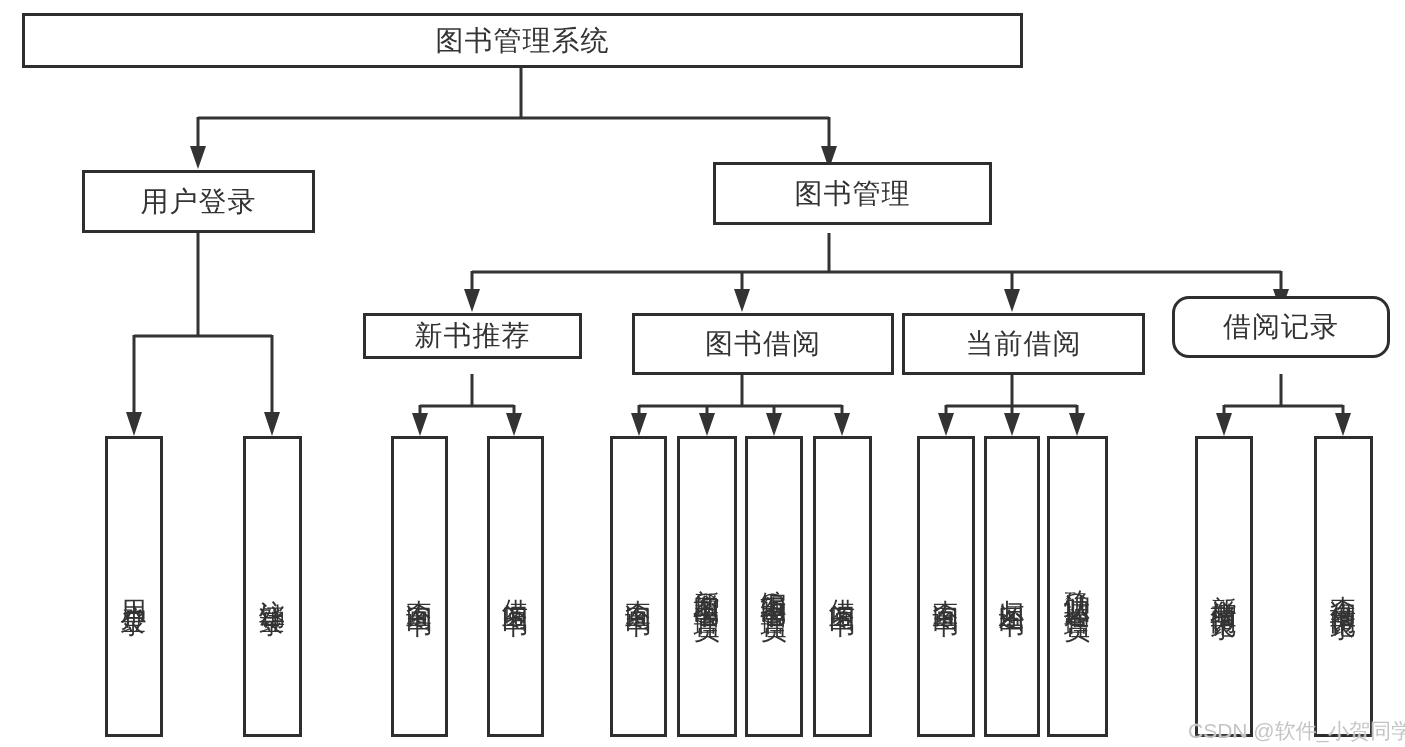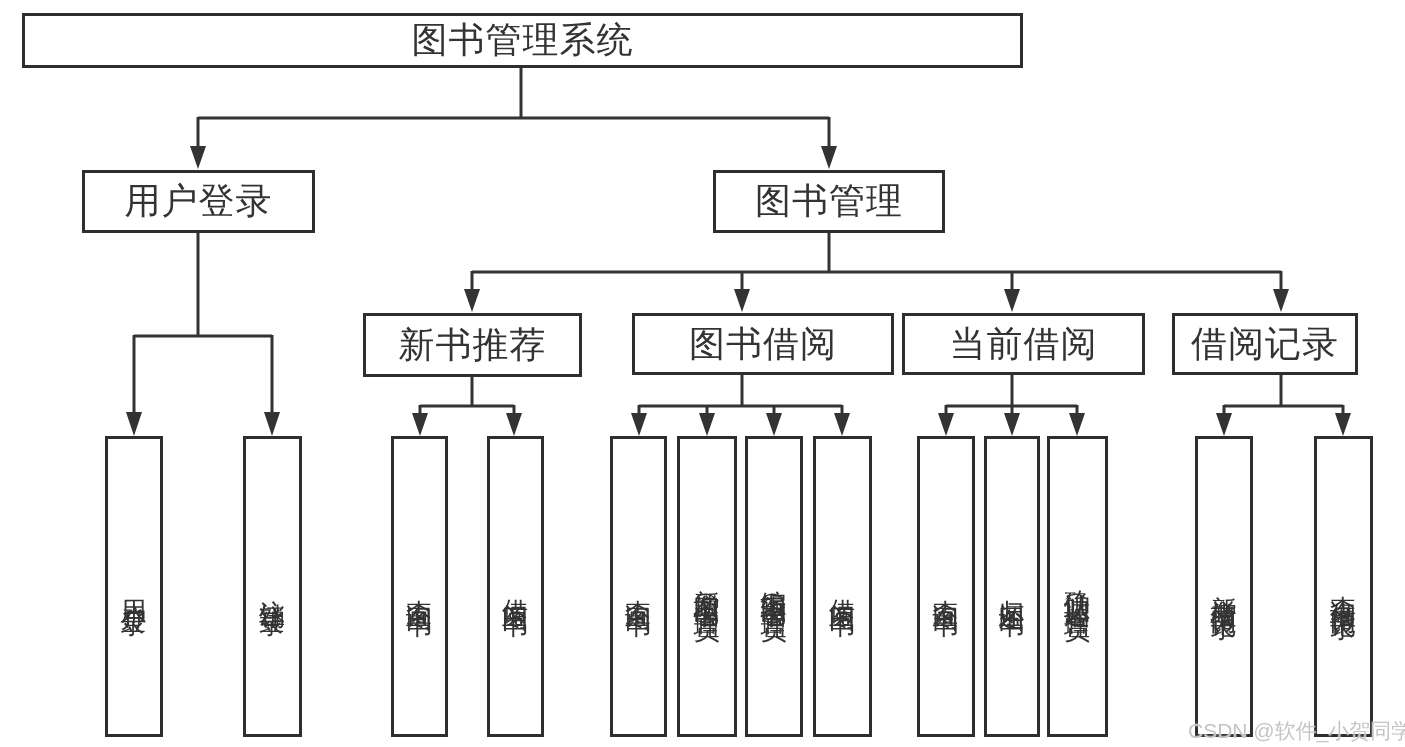--- a/index.html
+++ b/index.html
@@ -15,21 +15,21 @@
     position:absolute;
     box-sizing:border-box;
     border:3px solid #2e2e2e;
     background:#fff;
     display:flex;
     align-items:center;
     justify-content:center;
     color:#333;
     z-index:2;
   }
-  .node.h{font-size:36px;letter-spacing:1px;}
+  .node.h{font-size:28px;letter-spacing:1px;}
   .node.v{
     font-size:26px;
     writing-mode:vertical-rl;
     text-orientation:mixed;
     letter-spacing:4px;
     line-height:1;
   }
   .watermark{
     position:absolute;
     z-index:5;
@@ -113,26 +113,26 @@
       <polygon points="1069,413 1085,413 1077,436"></polygon>
 
       <polygon points="1216,413 1232,413 1224,436"></polygon>
       <polygon points="1335,413 1351,413 1343,436"></polygon>
     </g>
   </svg>
 
   <div class="node h" style="left:22px;top:13px;width:1001px;height:55px;">图书管理系统</div>
 
   <div class="node h" style="left:82px;top:170px;width:233px;height:63px;">用户登录</div>
-  <div class="node h" style="left:713px;top:170px;width:232px;height:63px;">图书管理</div>
+  <div class="node h" style="left:713px;top:162px;width:279px;height:63px;">图书管理</div>
 
-  <div class="node h" style="left:363px;top:313px;width:219px;height:64px;">新书推荐</div>
+  <div class="node h" style="left:363px;top:313px;width:219px;height:46px;">新书推荐</div>
   <div class="node h" style="left:632px;top:313px;width:262px;height:62px;">图书借阅</div>
   <div class="node h" style="left:902px;top:313px;width:243px;height:62px;">当前借阅</div>
-  <div class="node h" style="left:1172px;top:313px;width:186px;height:62px;">借阅记录</div>
+  <div class="node h" style="left:1172px;top:296px;width:218px;height:62px;border-radius:17px;">借阅记录</div>
 
   <div class="node v" style="left:105px;top:436px;width:58px;height:301px;">用户登录</div>
   <div class="node v" style="left:243px;top:436px;width:59px;height:301px;">注销登录</div>
 
   <div class="node v" style="left:391px;top:436px;width:57px;height:301px;">查询图书</div>
   <div class="node v" style="left:487px;top:436px;width:57px;height:301px;">借阅图书</div>
 
   <div class="node v" style="left:610px;top:436px;width:57px;height:301px;">查询图书</div>
   <div class="node v" style="left:677px;top:436px;width:60px;height:301px;">新增图书（管理员）</div>
   <div class="node v" style="left:745px;top:436px;width:58px;height:301px;">编辑图书（管理员）</div>

